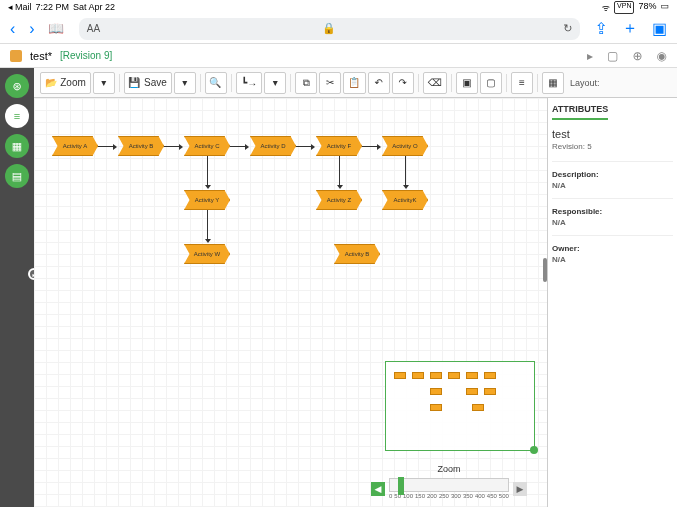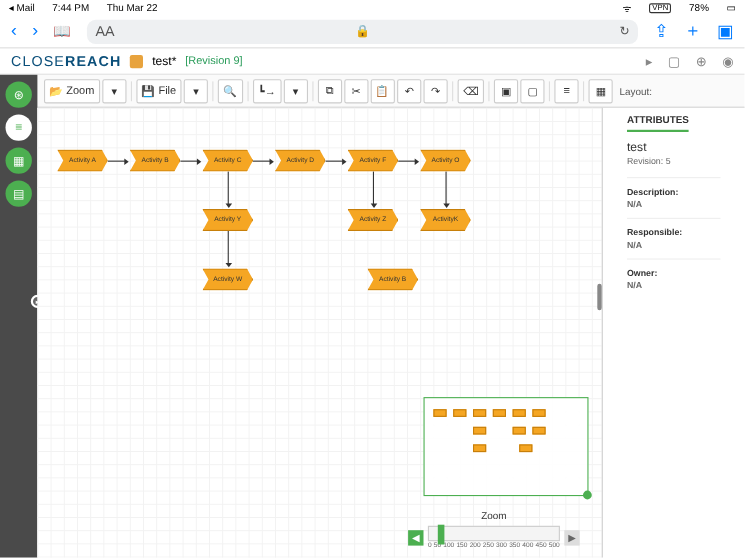--- a/index.html
+++ b/index.html
@@ -1,26 +1,26 @@
 <!DOCTYPE html>
 <html><head>
 <meta charset="utf-8">
 <style>
 * { box-sizing: border-box; margin: 0; padding: 0; font-family: -apple-system, Helvetica, Arial, sans-serif; }
 body { width: 677px; height: 507px; background: #fff; overflow: hidden; font-size: 10px; }
 
 
 .status-bar { height: 14px; display: flex; align-items: center; justify-content: space-between; padding: 0 8px; font-size: 9px; font-weight: 500; }
-.status-left, .status-right { display: flex; align-items: center; gap: 16px; }
+.status-left, .status-right { display: flex; gap: 4px; }
 
 
 .safari-bar { height: 30px; display: flex; align-items: center; padding: 0 10px; gap: 14px; border-bottom: 1px solid #ddd; }
 .safari-nav { color: #007aff; font-size: 16px; }
 .url-bar { flex: 1; background: #eef0f2; border-radius: 8px; height: 22px; display: flex; align-items: center; justify-content: center; gap: 6px; font-size: 11px; color: #333; position: relative; }
-.url-bar .aa { position: absolute; left: 8px; font-size: 13px; color: #555; }
+.url-bar .aa { position: absolute; left: 8px; font-size: 10px; color: #555; }
 .url-bar .reload { position: absolute; right: 8px; color: #555; }
 
 
 .app-header { height: 24px; display: flex; align-items: center; padding: 0 10px; gap: 8px; border-bottom: 1px solid #ddd; }
 .logo { font-size: 13px; color: #0b4f7a; letter-spacing: 1px; }
 .logo b { font-weight: 700; }
 .doc-icon { width: 12px; height: 12px; background: #e8a33d; border-radius: 2px; }
 .doc-title { font-size: 11px; }
 .revision { color: #2a9c5a; font-size: 10px; }
 .header-right { margin-left: auto; display: flex; gap: 14px; color: #888; font-size: 12px; }
@@ -53,37 +53,37 @@
 
 .zoom-ctrl { position: absolute; bottom: 8px; right: 20px; display:flex; align-items:center; gap:4px; flex-direction:column;}
 .zoom-label { font-size:9px; color:#333;}
 .zoom-row { display:flex; align-items:center; gap:4px;}
 .zoom-btn { width:14px; height:14px; background:#4caf50; color:#fff; display:flex; align-items:center; justify-content:center; font-size:9px;}
 .zoom-btn.grey { background:#ddd; color:#666;}
 .zoom-slider { width:120px; height:14px; background:#f4f4f4; border:1px solid #ccc; position:relative;}
 .zoom-knob { position:absolute; left:8px; top:-2px; width:6px; height:18px; background:#4caf50;}
 .zoom-ticks { display:flex; justify-content:space-between; font-size:6px; color:#666; width:120px; margin-top:1px;}
 
-.attr-panel { width: 130px; border-left: 1px solid #ccc; background: #fff; padding: 6px 22px; font-size: 9px; position:relative;}
+.attr-panel { width: 130px; border-left: 1px solid #ccc; background: #fff; padding: 6px 4px; font-size: 9px; position:relative;}
 .attr-tab { font-size: 9px; font-weight: 600; color: #333; border-bottom: 2px solid #4caf50; padding-bottom: 4px; display:inline-block; margin-bottom:8px;}
 .attr-title { font-size: 11px; color: #333; margin-bottom: 2px; }
 .attr-meta { font-size: 8px; color: #666; margin-bottom: 10px; }
 .attr-field-label { font-size: 8px; font-weight: 600; color: #333; margin-top: 8px; }
 .attr-field-val { font-size: 8px; color: #666; margin-top: 2px; font-weight: bold; }
 .attr-sep { border-top:1px solid #eee; margin-top:8px;}
 .panel-handle { position:absolute; left:-5px; top:160px; width:4px; height:24px; background:#888; border-radius:2px;}
 </style>
 </head>
 <body>
 
 <div class="status-bar">
   <div class="status-left">
     <span>◂ Mail</span>
-    <span>7:44 PM</span>
-    <span>Thu Mar 22</span>
+    <span>7:22 PM</span>
+    <span>Sat Apr 22</span>
   </div>
   <div class="status-right">
     <span>ᯤ</span>
     <span style="border:1px solid #333; border-radius:2px; padding:0 2px; font-size:7px;">VPN</span>
     <span>78%</span>
     <span>▭</span>
   </div>
 </div>
 
 <div class="safari-bar">
@@ -94,21 +94,20 @@
     <span class="aa">AA</span>
     <span>🔒</span>
     <span class="reload">↻</span>
   </div>
   <span class="safari-nav">⇪</span>
   <span class="safari-nav">＋</span>
   <span class="safari-nav">▣</span>
 </div>
 
 <div class="app-header">
-  <span class="logo"><span>CLOSE</span><b>REACH</b></span>
   <span class="doc-icon"></span>
   <span class="doc-title"><span>test</span><span>*</span></span>
   <span class="revision">[Revision 9]</span>
   <div class="header-right">
     <span>▸</span>
     <span>▢</span>
     <span>⊕</span>
     <span>◉</span>
   </div>
 </div>
@@ -122,21 +121,21 @@
     <div class="rail-btn">▤</div>
     <div class="rail-handle">▸</div>
   </div>
 
   <div class="workspace">
 
     <div class="toolbar">
       <div class="tb-btn"><span>📂</span>&nbsp;<span>Zoom</span></div>
       <div class="tb-btn">▾</div>
       <div class="tb-sep"></div>
-      <div class="tb-btn"><span>💾</span>&nbsp;<span>File</span></div>
+      <div class="tb-btn"><span>💾</span>&nbsp;<span>Save</span></div>
       <div class="tb-btn">▾</div>
       <div class="tb-sep"></div>
       <div class="tb-btn">🔍</div>
       <div class="tb-sep"></div>
       <div class="tb-btn">┗→</div>
       <div class="tb-btn">▾</div>
       <div class="tb-sep"></div>
       <div class="tb-btn">⧉</div>
       <div class="tb-btn">✂</div>
       <div class="tb-btn">📋</div>

